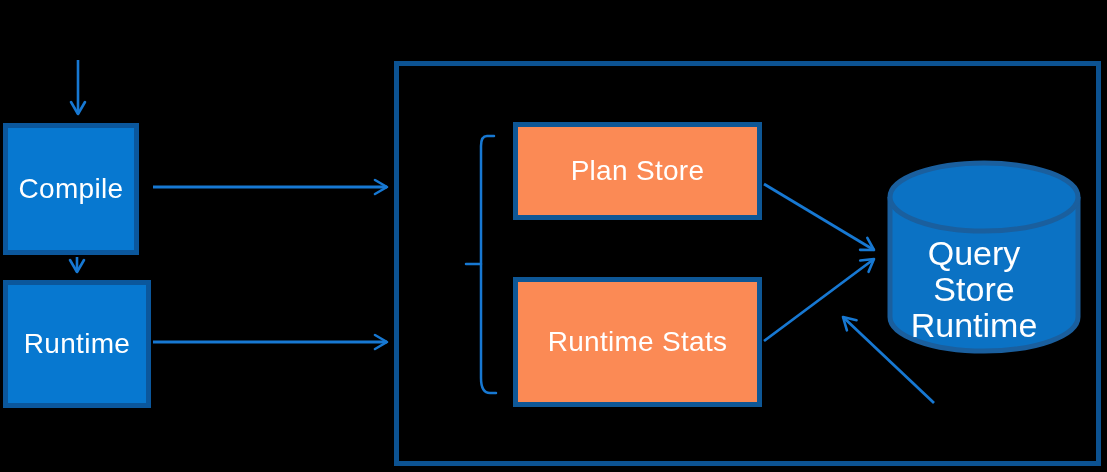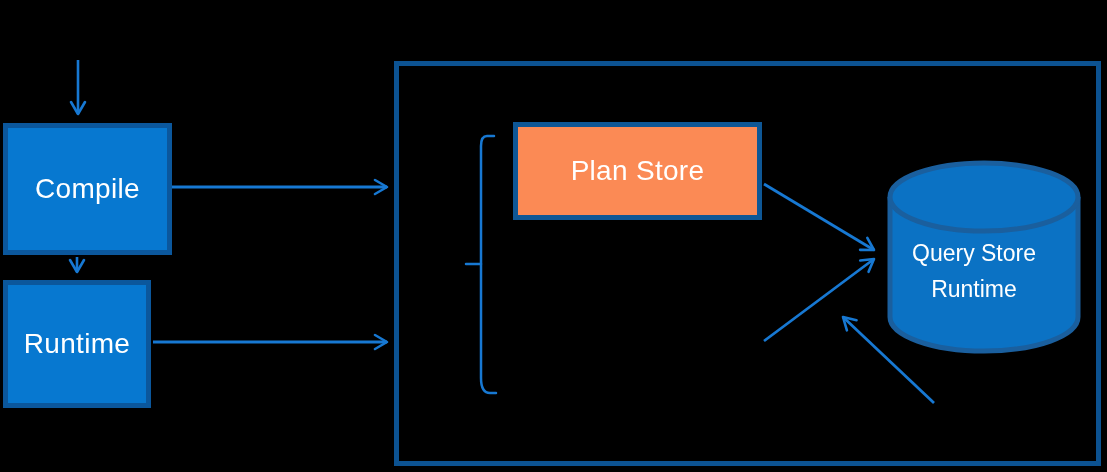--- a/index.html
+++ b/index.html
@@ -34,42 +34,42 @@
     letter-spacing: 0.3px;
   }
   .node-blue {
     background: #0778d0;
     border: 5px solid #0b579c;
   }
   .node-orange {
     background: #fb8a55;
     border: 5px solid #0e5796;
   }
-  #compile-node  { left: 3px;   top: 123px; width: 169px; height: 132px; }
+  #compile-node  { left: 3px;   top: 123px; width: 136px; height: 132px; }
   #execute-node  { left: 3px;   top: 280px; width: 148px; height: 128px; }
   #plan-store-node    { left: 513px; top: 122px; width: 249px; height: 98px; }
   #runtime-stats-node { left: 513px; top: 277px; width: 249px; height: 130px; }
   #container-box {
     position: absolute;
     box-sizing: border-box;
     left: 394px;
     top: 61px;
     width: 707px;
     height: 405px;
     border: 5px solid #0c5291;
     background: transparent;
   }
   #schema-label {
     position: absolute;
     left: 888px;
     top: 235px;
     width: 172px;
     text-align: center;
     color: #ffffff;
-    font-size: 23px;
+    font-size: 34px;
     line-height: 36px;
     font-weight: 400;
   }
 </style>
 </head>
 <body>
 
 <div id="stage">
 
   <svg id="lines-layer" viewBox="0 0 1107 472" xmlns="http://www.w3.org/2000/svg">
@@ -109,19 +109,22 @@
   </div>
 
   <div id="execute-node" class="node node-blue">
     <span>Runtime</span>
   </div>
 
   <div id="plan-store-node" class="node node-orange">
     <span>Plan Store</span>
   </div>
 
+  <div id="runtime-stats-node" class="node node-orange">
+    <span>Runtime Stats</span>
+  </div>
 
   <div id="schema-label">
     <div>Query Store</div>
     <div>Runtime</div>
   </div>
 
 </div>
 
 </body></html>

